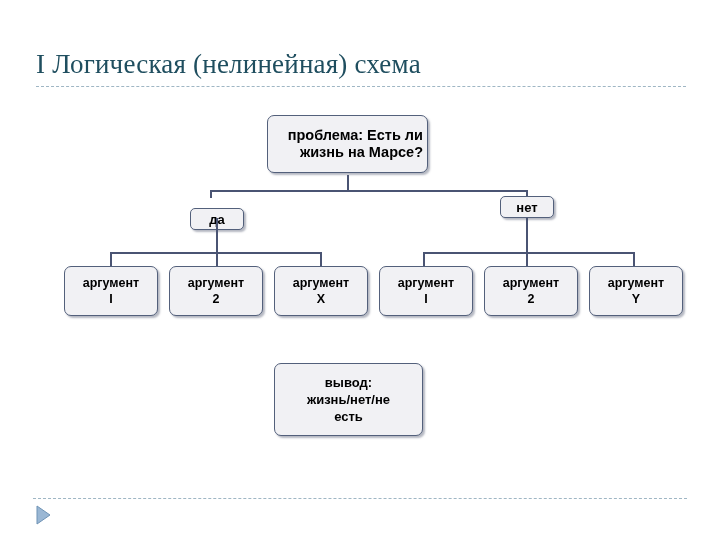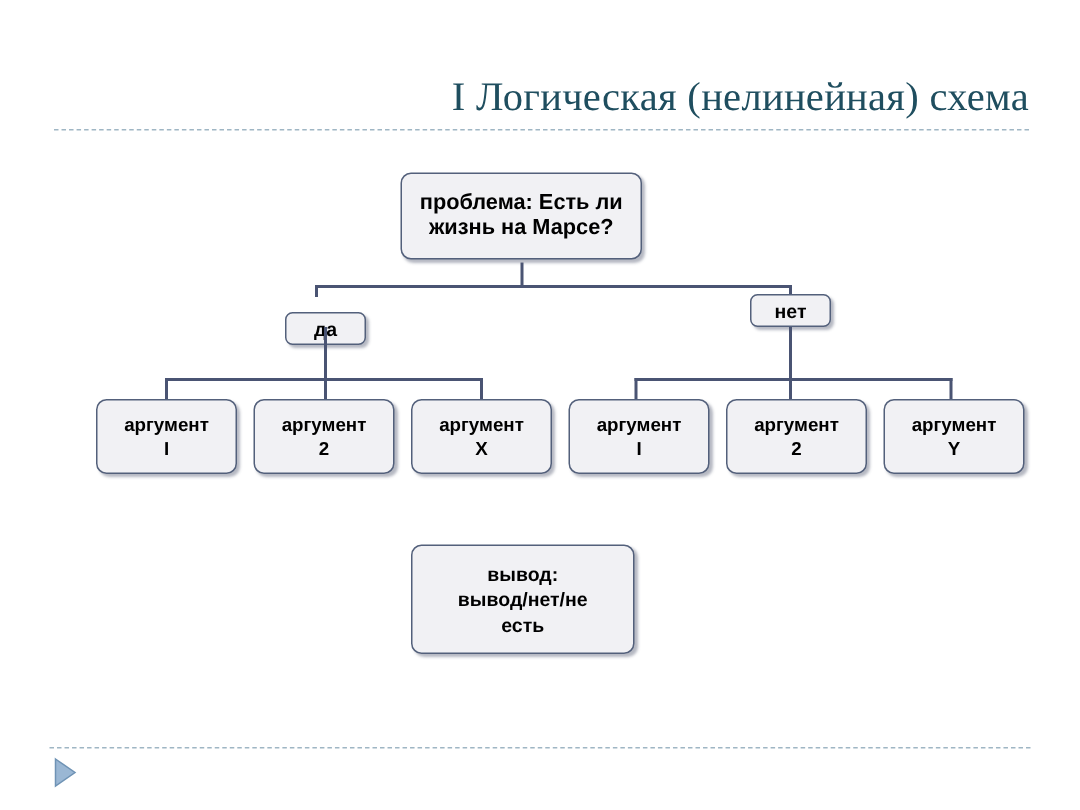--- a/index.html
+++ b/index.html
@@ -25,21 +25,20 @@
     position: absolute;
     left: 36px;
     top: 48px;
     width: 650px;
     font-family: "Liberation Serif", serif;
     font-size: 27px;
     line-height: 32px;
     color: #1f4e5f;
     letter-spacing: 0.2px;
     white-space: nowrap;
-    text-align: right;
   }
   .title-rule {
     position: absolute;
     left: 36px;
     top: 86px;
     width: 650px;
     height: 0;
     border-top: 1px dashed #9fb6c4;
   }
 
@@ -122,21 +121,21 @@
   <div class="slide-title">I Логическая (нелинейная) схема</div>
   <div class="title-rule"></div>
 
   <div class="diagram">
 
     <div class="conn v" style="left:347px; top:175px; width:2px; height:16px;"></div>
     <div class="conn h" style="left:210px; top:190px; width:318px; height:2px;"></div>
     <div class="conn v" style="left:210px; top:190px; width:2px; height:8px;"></div>
     <div class="conn v" style="left:526px; top:190px; width:2px; height:8px;"></div>
 
-    <div class="node root" style="left:267px; top:115px; width:161px; height:58px;">
+    <div class="node root" style="left:267px; top:115px; width:161px; height:58px;text-align:right;">
       <span>проблема: Есть ли жизнь на Марсе?</span>
     </div>
 
     <div class="node small" style="left:190px; top:196px; width:54px; height:22px;margin-top:12px;">
       <span>да</span>
     </div>
     <div class="node small" style="left:500px; top:196px; width:54px; height:22px;">
       <span>нет</span>
     </div>
 
@@ -190,21 +189,21 @@
     <div class="node arg" style="left:589px; top:266px; width:94px; height:50px;">
       <span>
         <span>аргумент</span><br>
         <span>Y</span>
       </span>
     </div>
 
     <div class="node concl" style="left:274px; top:363px; width:149px; height:73px;">
       <span>
         <span>вывод:</span><br>
-        <span>вывод/нет/не</span><br>
+        <span>жизнь/нет/не</span><br>
         <span>есть</span>
       </span>
     </div>
 
   </div>
 
   <div class="footer-rule"></div>
 
   <div class="nav-next">
     <svg width="24" height="24" viewBox="0 0 24 24">

